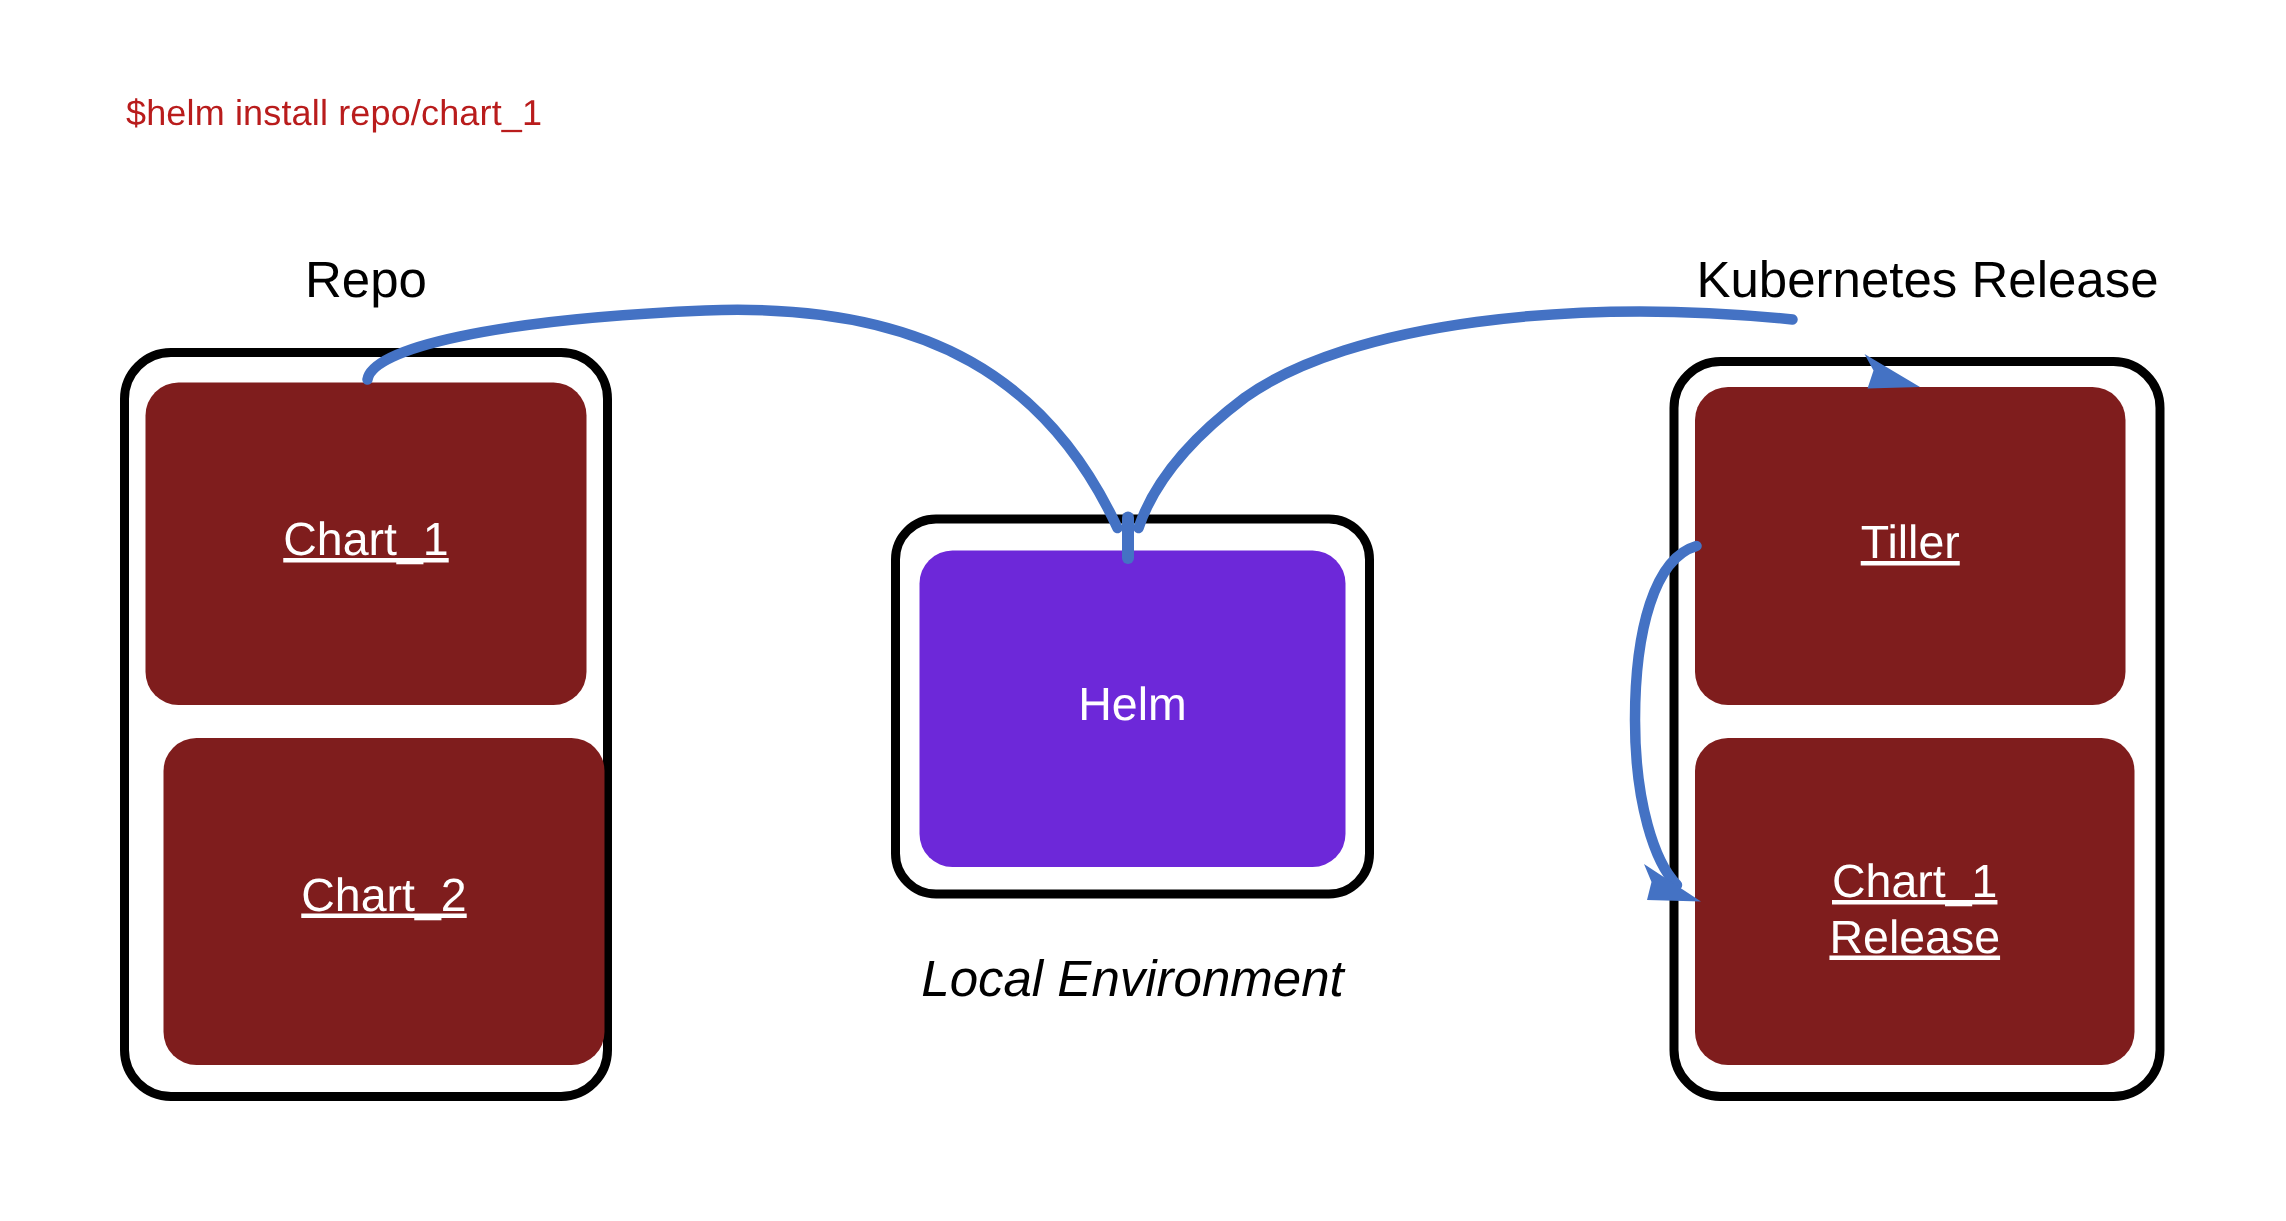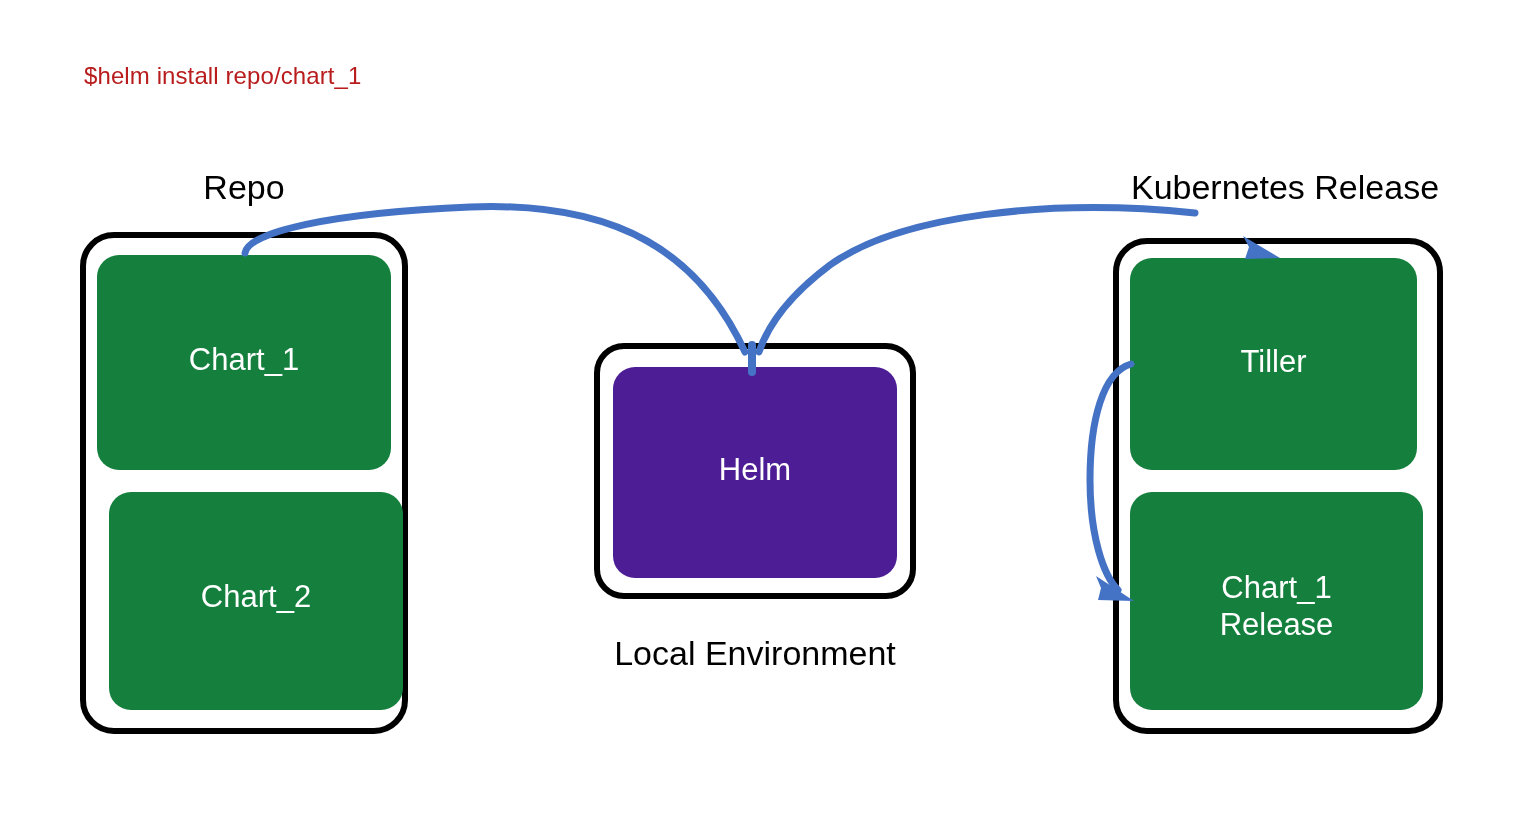--- a/index.html
+++ b/index.html
@@ -34,21 +34,21 @@
   .caption {
     position: absolute;
     font-size: 34px;
     font-weight: 400;
     color: #000000;
     white-space: nowrap;
     text-align: center;
   }
   .caption-repo      { left: 130px;  top: 168px; width: 228px; }
   .caption-k8s       { left: 1110px; top: 168px; width: 350px; }
-  .caption-local     { left: 600px;  top: 634px; width: 310px; }
+  .caption-local     { left: 600px;  top: 634px; width: 310px; font-style: italic; }
 
   
   .group-box {
     position: absolute;
     border: 6px solid #000000;
     border-radius: 34px;
     background: #ffffff;
     box-sizing: border-box;
   }
   .group-repo { left: 80px;   top: 232px; width: 328px; height: 502px; }
@@ -62,22 +62,22 @@
     display: flex;
     align-items: center;
     justify-content: center;
     text-align: center;
     color: #ffffff;
     font-size: 31px;
     font-weight: 400;
     line-height: 1.18;
     box-sizing: border-box;
   }
-  .node-blue { background: #15803d; }
-  .node-teal { background: #4c1d95; justify-content: center; }
+  .node-blue { background: #7f1d1d; text-decoration: underline; }
+  .node-teal { background: #6d28d9; justify-content: center; }
 
   .node-chart1   { left: 97px;   top: 255px; width: 294px; height: 215px; }
   .node-chart2   { left: 109px;   top: 492px; width: 294px; height: 218px; }
   .node-tiller   { left: 1130px; top: 258px; width: 287px; height: 212px; }
   .node-release  { left: 1130px; top: 492px; width: 293px; height: 218px; }
   .node-helm     { left: 613px;  top: 367px; width: 284px; height: 211px; }
 
   
   .node-chart1 .node-label  { transform: translateY(-2px); }
   .node-chart2 .node-label  { transform: translateY(-4px); }

